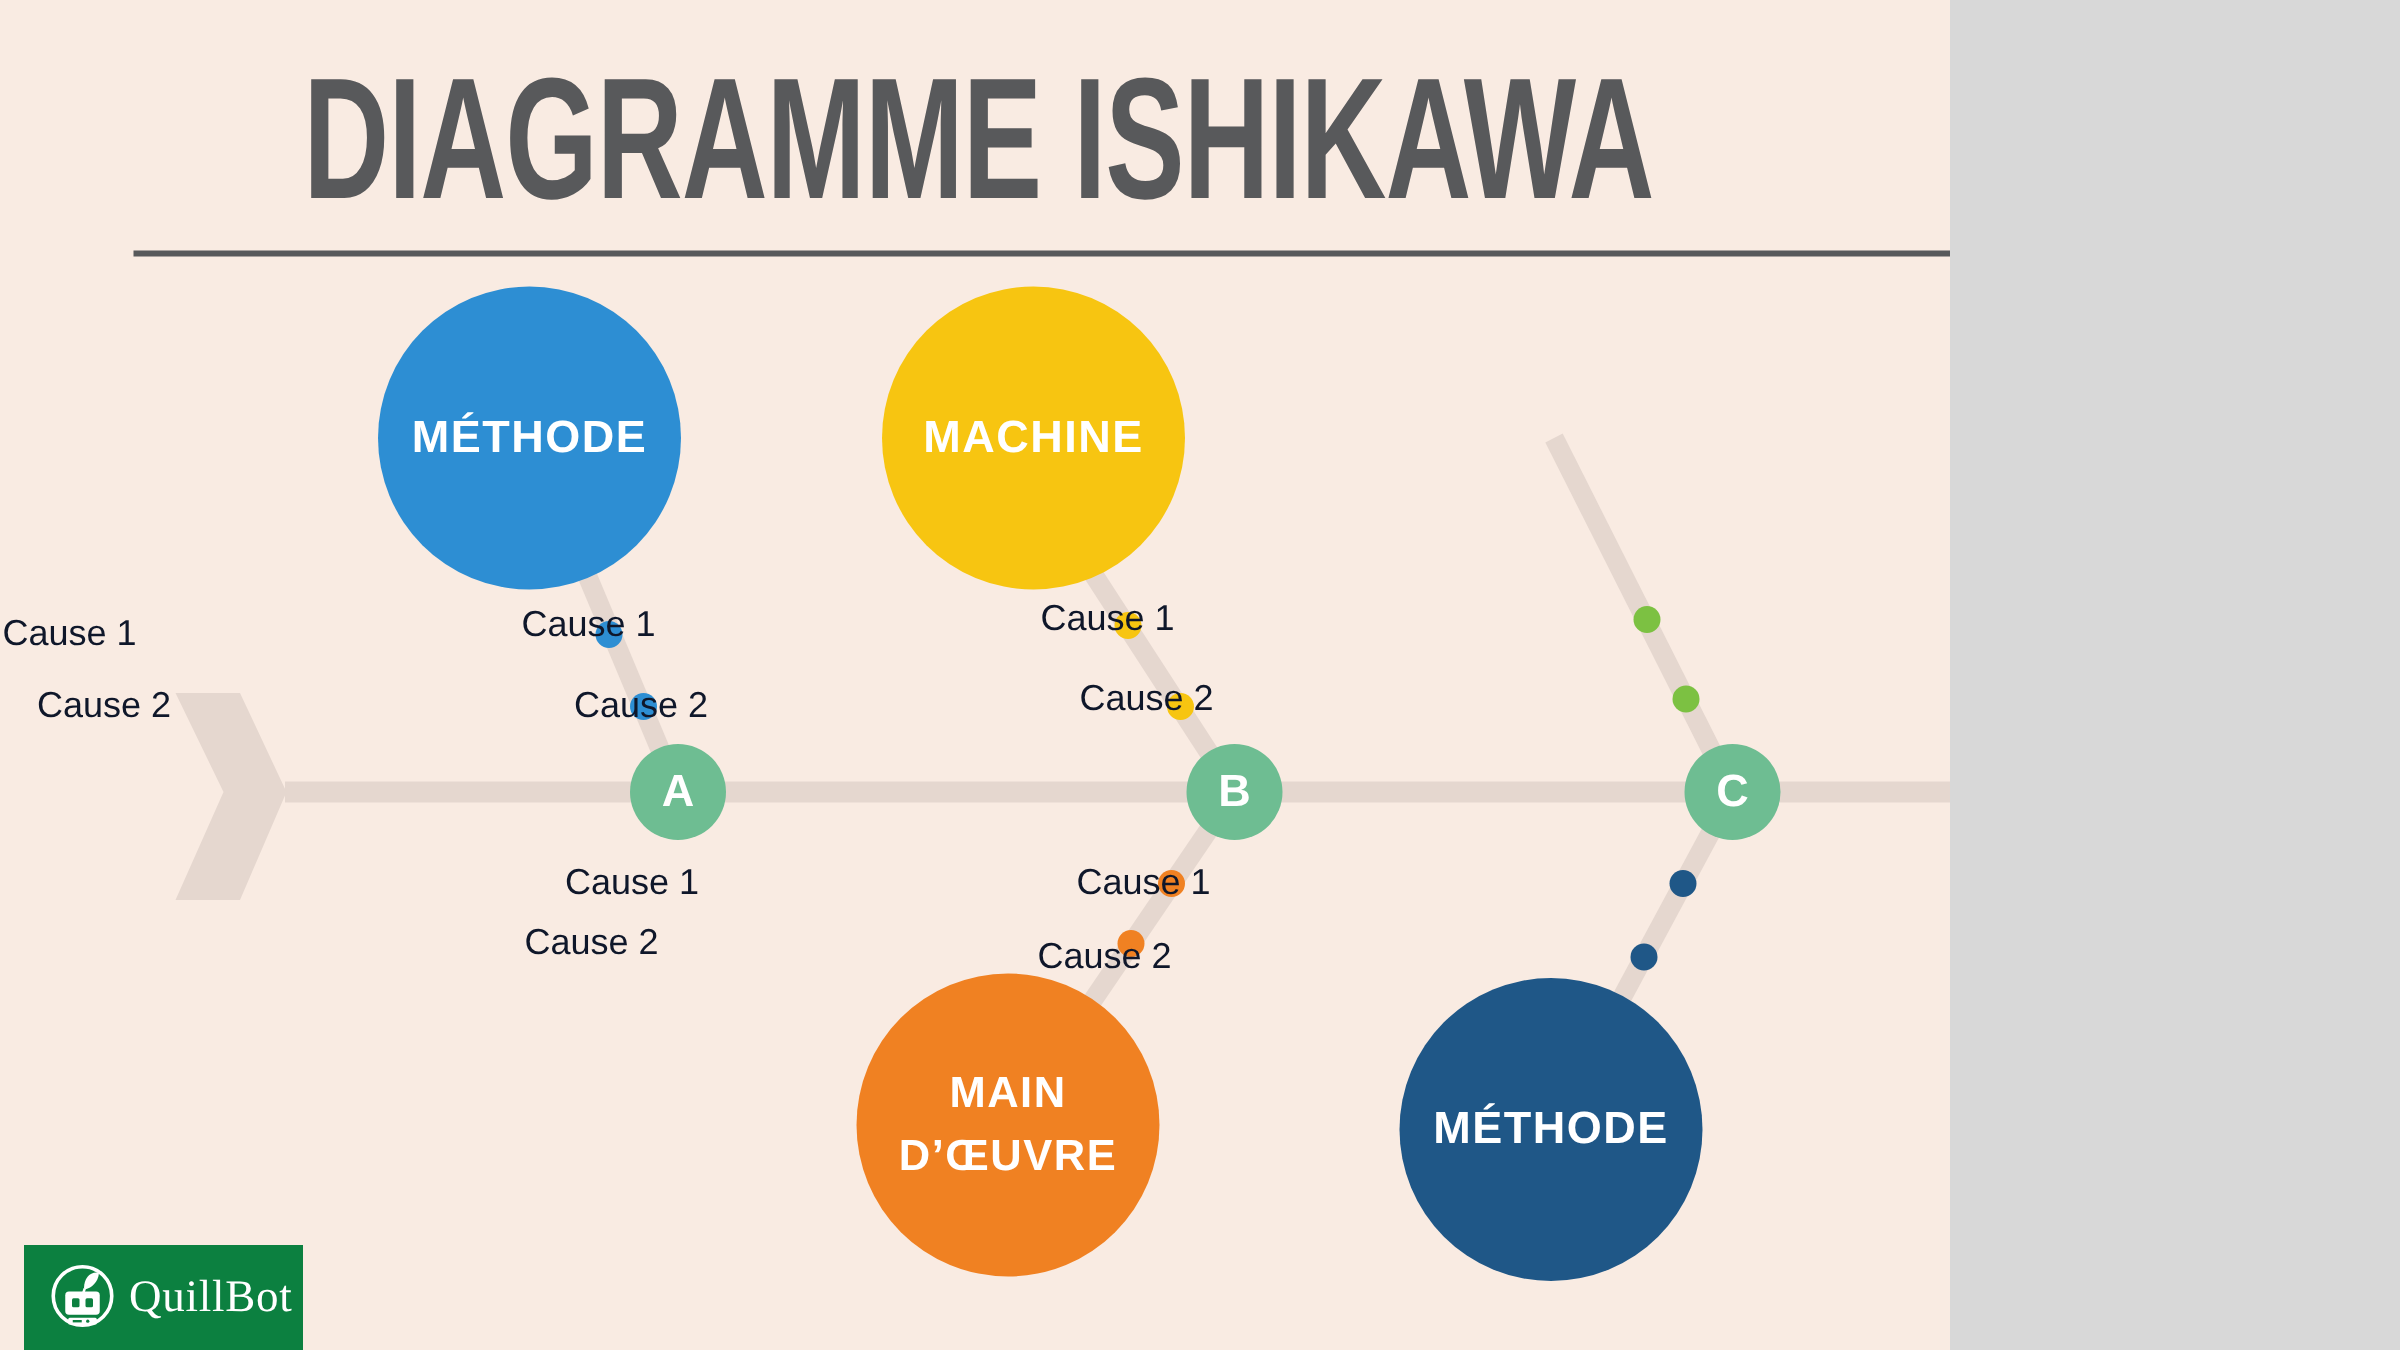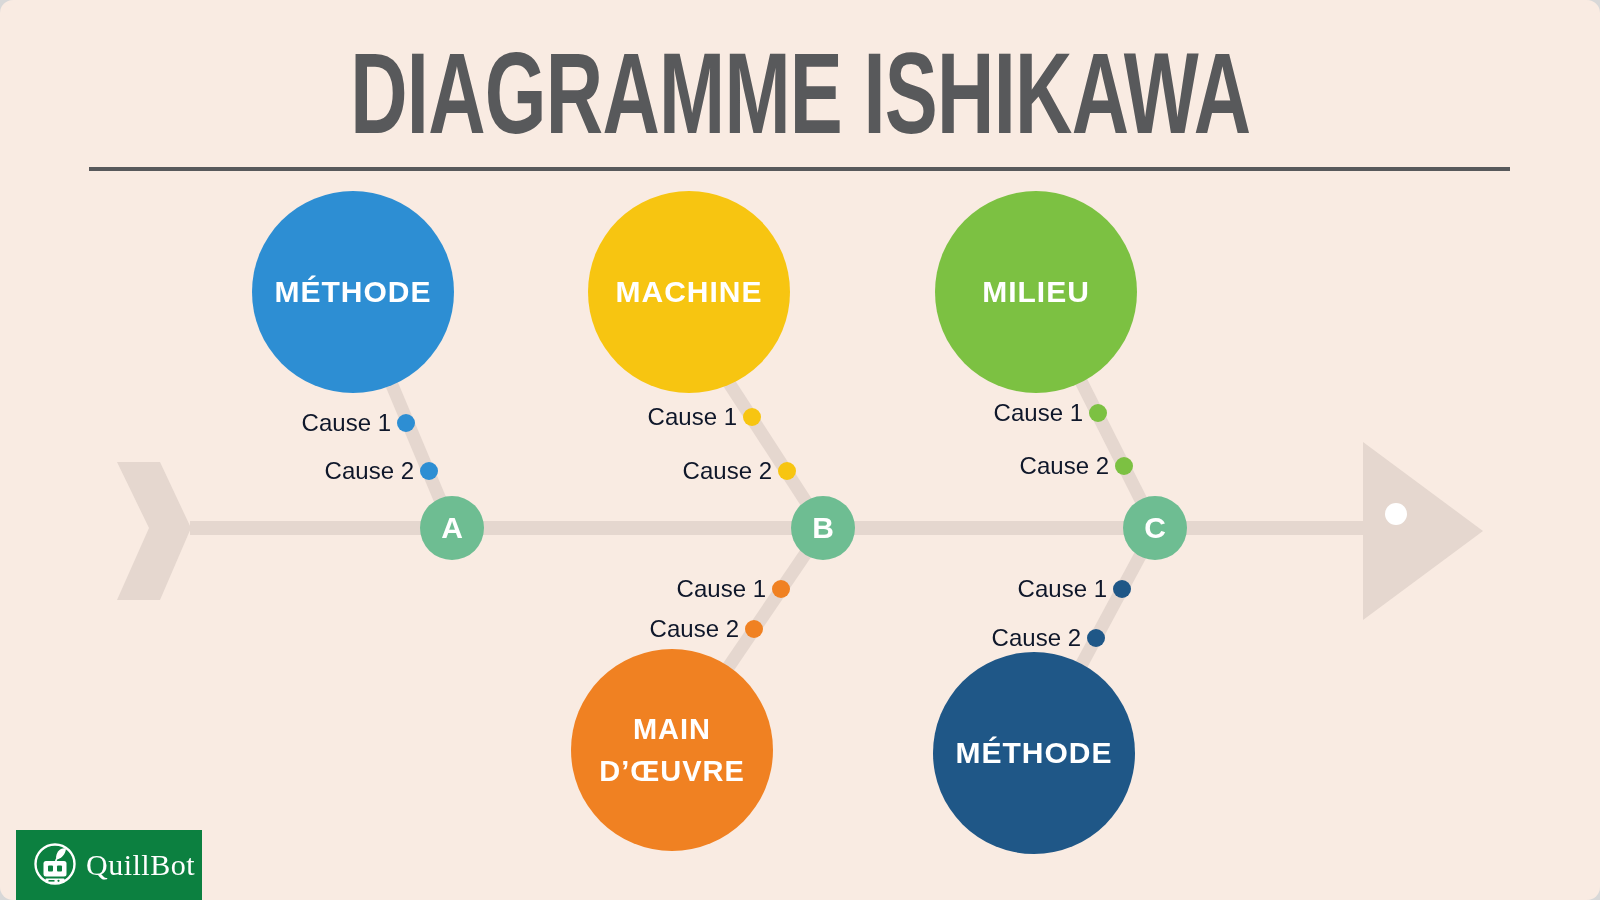--- a/index.html
+++ b/index.html
@@ -1,20 +1,19 @@
 <!DOCTYPE html>
 <html><head>
 <meta charset="utf-8">
 <style>
   html,body{margin:0;padding:0;background:#d8d8d8;}
   #canvas{
-    position:relative;width:1600px;height:900px;overflow:hidden;
+    position:relative;width:1300px;height:900px;overflow:hidden;
     background:#F9EBE2;
     font-family:"Liberation Sans", sans-serif;
-    border-radius:13px;
   }
   
   .title-wrap{position:absolute;top:36px;left:0;width:100%;text-align:center;}
   .title{
     display:inline-block;font-size:115px;font-weight:bold;line-height:1.0;
     color:#58595B;white-space:nowrap;letter-spacing:-1px;
     transform:scaleX(0.69);transform-origin:50% 50%;
   }
   .divider{position:absolute;left:89px;top:167px;width:1421px;height:4px;background:#58595B;}
   
@@ -72,23 +71,20 @@
     <polygon points="1363,442 1483,531 1363,620" fill="#E5D7CF"></polygon>
     <circle cx="1396" cy="514" r="11" fill="#ffffff"></circle>
   </svg>
 
   <div class="big-circle" style="left:252px;top:191px;background:#2D8ED3;">
     <span>MÉTHODE</span>
   </div>
   <div class="big-circle" style="left:588px;top:191px;background:#F7C511;">
     <span>MACHINE</span>
   </div>
-  <div class="big-circle" style="left:935px;top:191px;background:#7CC142;">
-    <span>MILIEU</span>
-  </div>
   <div class="big-circle" style="left:571px;top:649px;background:#F08122;font-size:29px;">
     <span>MAIN</span>
     <span>D’ŒUVRE</span>
   </div>
   <div class="big-circle" style="left:933px;top:652px;background:#1F5787;">
     <span>MÉTHODE</span>
   </div>
 
   <div class="node" style="left:420px;top:496px;">
     <span>A</span>

